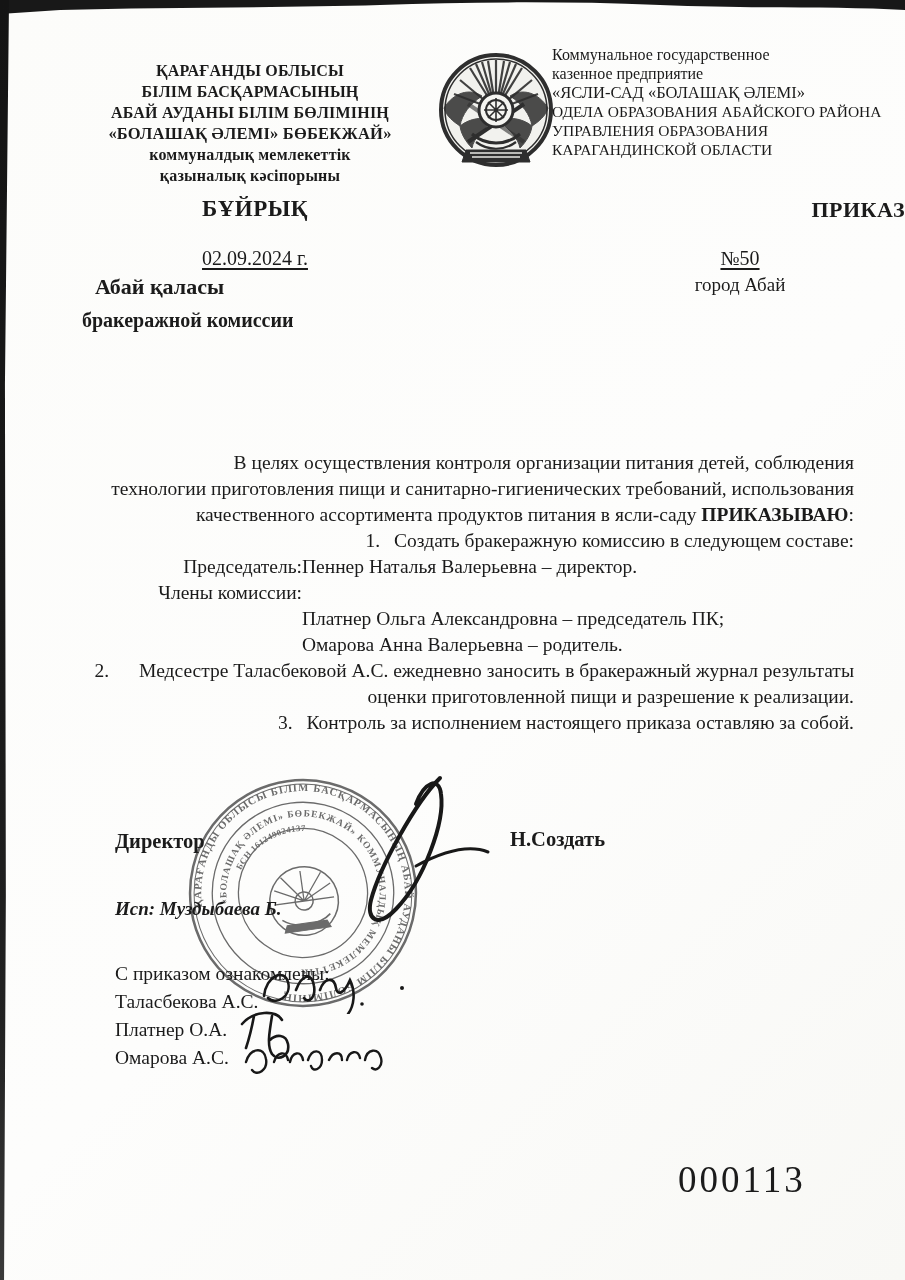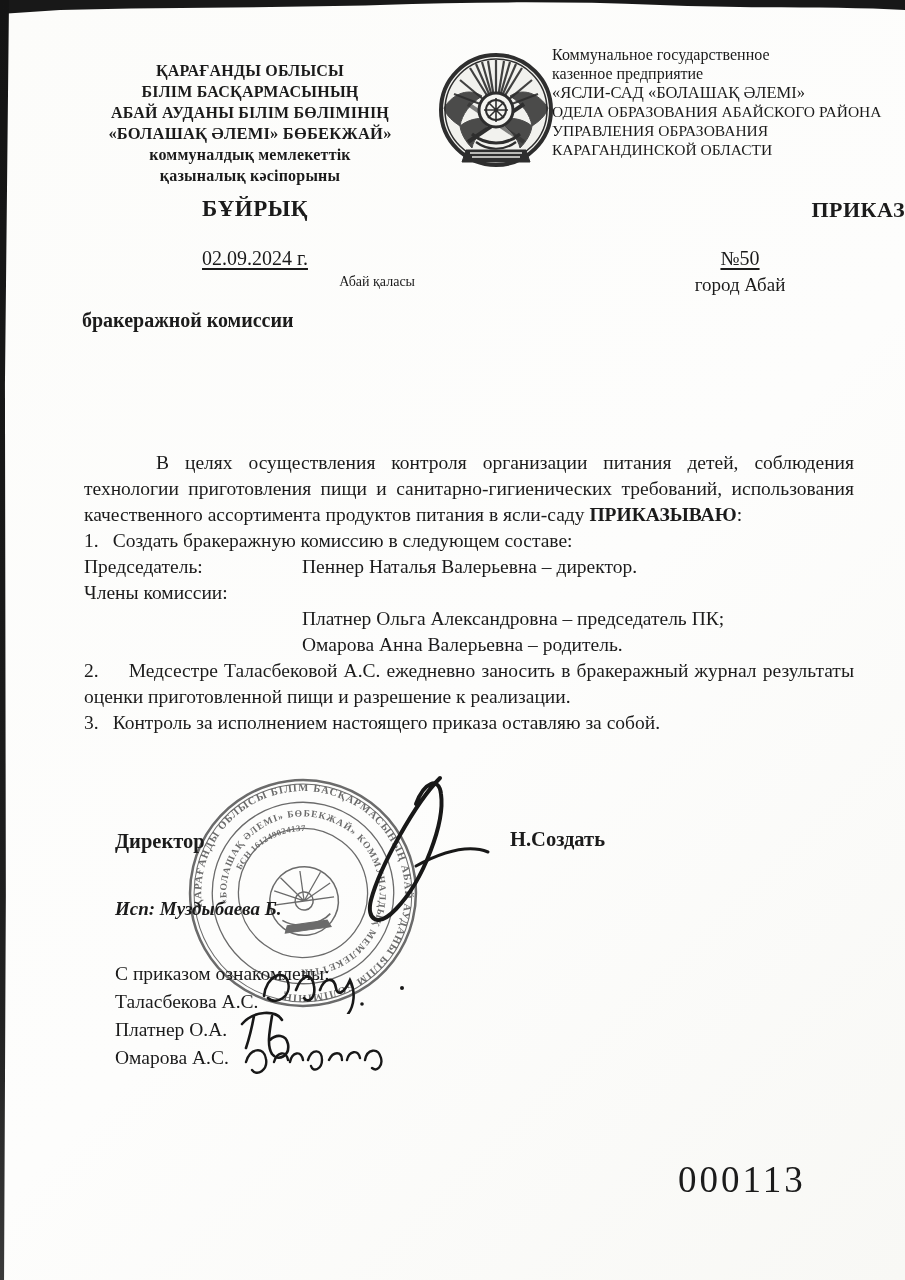--- a/index.html
+++ b/index.html
@@ -25,36 +25,36 @@
   .hdr-right .l0,.hdr-right .l1{font-size:16px;}
   .hdr-right .l2{font-weight:normal;font-size:16.5px;}
   .emblem{position:absolute;left:430px;top:38px;width:132px;height:150px;}
   
   .t-kz{position:absolute;left:95px;top:196px;width:320px;text-align:center;
     font-weight:bold;font-size:23px;letter-spacing:.5px;}
   .t-ru{position:absolute;left:575px;top:197px;width:330px;text-align:right;
     font-weight:bold;font-size:22px;letter-spacing:.5px;}
   .d-kz{position:absolute;left:95px;top:247px;width:320px;text-align:center;font-size:20px;}
   .d-kz .u, .n-ru .u{text-decoration:underline;text-underline-offset:3px;}
-  .p-kz{position:absolute;left:95px;top:274px;width:320px;text-align:right;font-size:14px;}
+  .p-kz{position:absolute;left:95px;top:274px;width:320px;text-align:left;font-size:22px;font-weight:bold;}
   .n-ru{position:absolute;left:575px;top:247px;width:330px;text-align:center;font-size:20px;}
   .p-ru{position:absolute;left:575px;top:274px;width:330px;text-align:center;font-size:19px;}
   .subject{position:absolute;left:82px;top:306px;width:420px;
     font-weight:bold;font-size:20px;line-height:29px;}
   
   .body-flow{position:absolute;left:84px;top:450px;width:770px;
     font-size:19.5px;line-height:26px;}
-  .body-flow p{margin:0;}
+  .body-flow p{margin:0;text-align:right;}
   .intro{text-align:justify;text-indent:72px;}
   .item{margin-top:1px;}
   .item .num{margin-right:14px;}
   .item2{text-align:justify;}
   .item2 .num{margin-right:30px;}
   .committee{display:grid;grid-template-columns:218px 1fr;}
-  .committee .lbl{grid-column:1;}
+  .committee .lbl{grid-column:1;text-align:right;}
   .committee .val{grid-column:2;}
   
   .director{position:absolute;left:115px;top:830px;font-weight:bold;font-size:20.5px;}
   .director-name{position:absolute;left:510px;top:828px;font-weight:bold;font-size:20.5px;}
   .stamp{position:absolute;left:182px;top:772px;width:242px;height:242px;
     opacity:.82;transform:rotate(-8deg);}
   .flourish{position:absolute;left:318px;top:768px;width:175px;height:180px;}
   .executor{position:absolute;left:115px;top:898px;font-style:italic;font-weight:bold;font-size:19px;}
   .ack{position:absolute;left:115px;top:960px;font-size:19.5px;line-height:28px;}
   .ack div{height:28px;}

